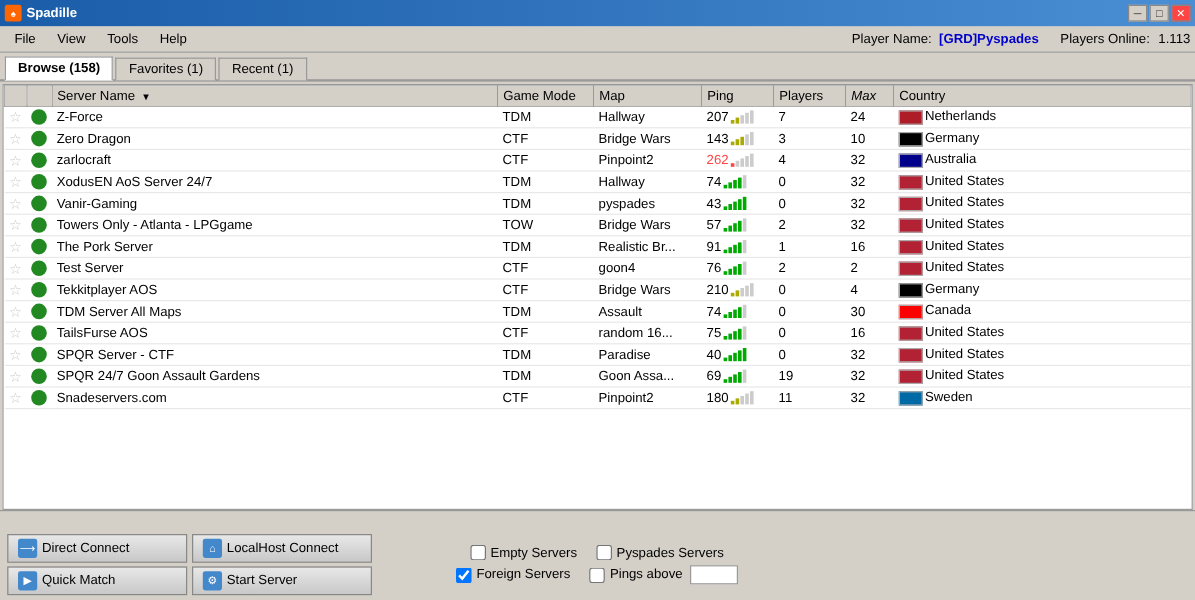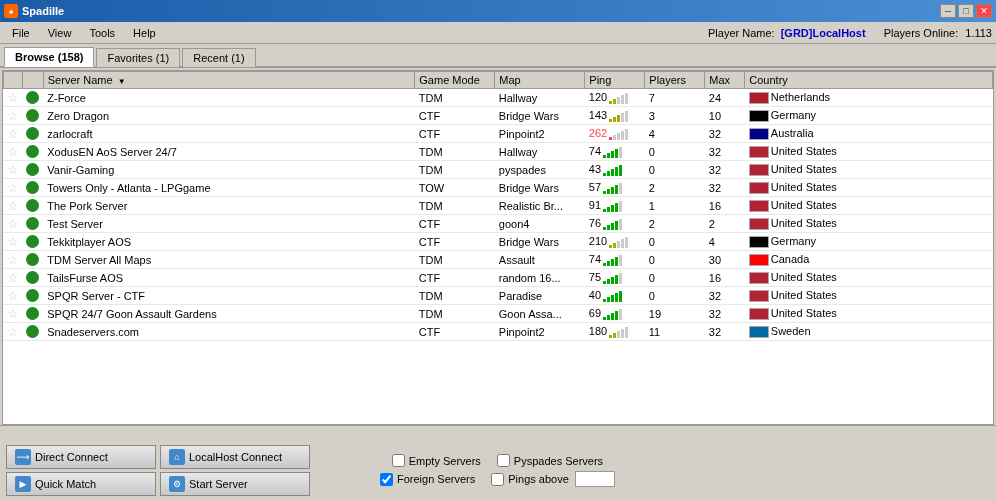--- a/index.html
+++ b/index.html
@@ -67,21 +67,21 @@
   </div>
 </div>
 
 <div class="menubar">
   <span class="menu-item">File</span>
   <span class="menu-item">View</span>
   <span class="menu-item">Tools</span>
   <span class="menu-item">Help</span>
   <div style="flex:1"></div>
   <span style="margin-right:4px;">Player Name:</span>
-  <span class="player-name">[GRD]LocalHost</span>
+  <span class="player-name">[GRD]Pyspades</span>
   <span style="margin-left:16px;">
     <span>Players Online:</span>
     <span style="margin-left:4px;">1.113</span>
   </span>
 </div>
 
 <div class="tabs">
   <div class="tab active">
     <span>Browse (158)</span>
   </div>
@@ -100,36 +100,36 @@
         <tr>
           <th style="width:18px;"></th>
           <th style="width:18px;"></th>
           <th style="min-width:180px;">
             Server Name <span class="th-arrow">▼</span>
           </th>
           <th style="width:80px;">Game Mode</th>
           <th style="width:90px;">Map</th>
           <th style="width:60px;">Ping</th>
           <th style="width:60px;">Players</th>
-          <th style="width:40px;">Max</th>
+          <th style="width:40px;font-style:italic;">Max</th>
           <th style="min-width:120px;">Country</th>
         </tr>
       </thead>
       <tbody id="server-tbody">
       <tr>
     <td style="text-align:center;width:18px;">
       <span class="fav-star">☆</span>
     </td>
     <td style="width:18px;">
       <span style="display:inline-block;width:13px;height:13px;border-radius:50%;background:#228822;vertical-align:middle;"></span>
     </td>
     <td>Z-Force</td>
     <td>TDM</td>
     <td>Hallway</td>
-    <td><span>120</span><span style="display:inline-flex;align-items:flex-end;gap:1px;height:11px;vertical-align:middle;margin-left:2px;">
+    <td><span>207</span><span style="display:inline-flex;align-items:flex-end;gap:1px;height:11px;vertical-align:middle;margin-left:2px;">
                 <span style="display:inline-block;width:3px;height:3px;background:#aaaa00;"></span>
                 <span style="display:inline-block;width:3px;height:5px;background:#aaaa00;"></span>
                 <span style="display:inline-block;width:3px;height:7px;background:#cccccc;"></span>
                 <span style="display:inline-block;width:3px;height:9px;background:#cccccc;"></span>
                 <span style="display:inline-block;width:3px;height:11px;background:#cccccc;"></span>
               </span></td>
     <td>7</td>
     <td>24</td>
     <td><span style="display:inline-block;width:20px;height:12px;background:#AE1C28;border:1px solid #aaa;vertical-align:middle;margin-right:2px;font-size:7px;text-align:center;line-height:12px;overflow:hidden;"></span>Netherlands</td>
   </tr>

